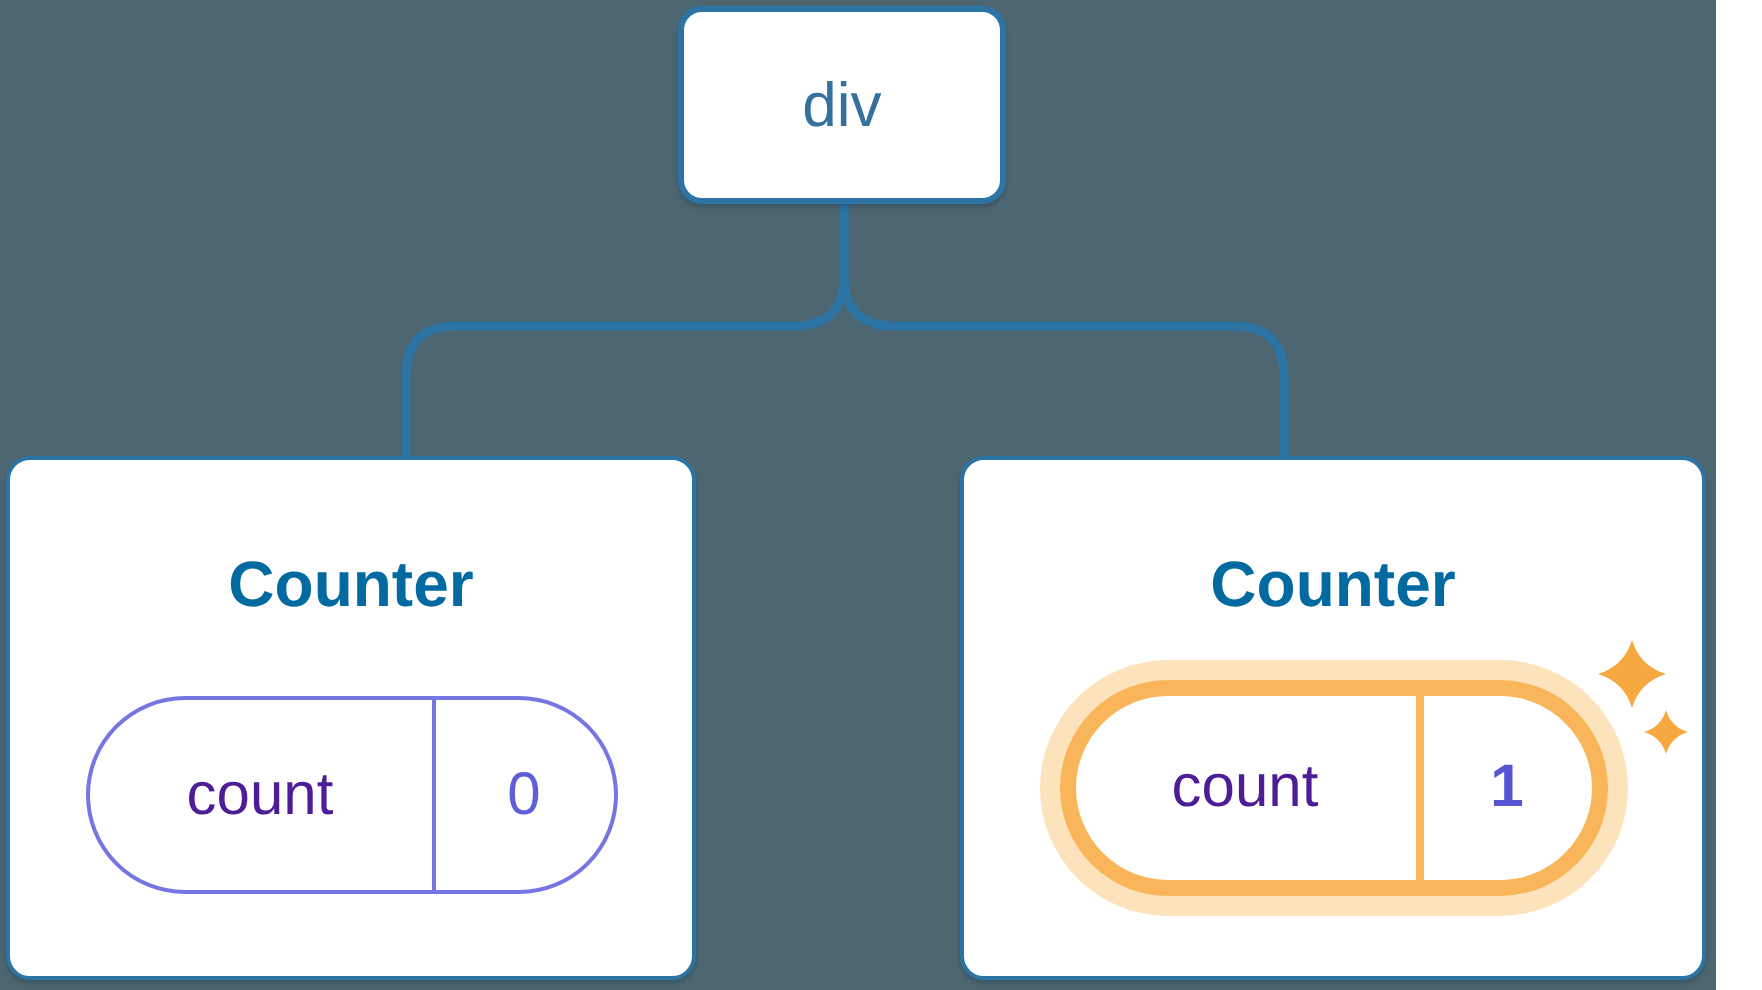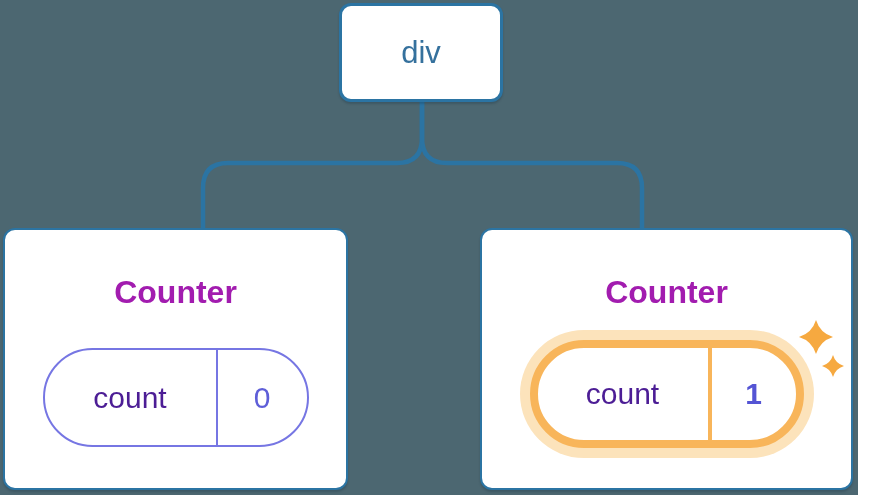--- a/index.html
+++ b/index.html
@@ -48,21 +48,21 @@
     width: 345px;
   }
   #counter-node-right {
     left: 480px;
     width: 373px;
   }
   .counter-title {
     text-align: center;
     font-size: 32px;
     font-weight: 600;
-    color: #a21caf;
+    color: #0369a1;
     line-height: 40px;
     height: 40px;
   }
   .state-pill {
     display: flex;
     box-sizing: border-box;
     background: #ffffff;
     border-radius: 999px;
     align-items: stretch;
     overflow: hidden;

